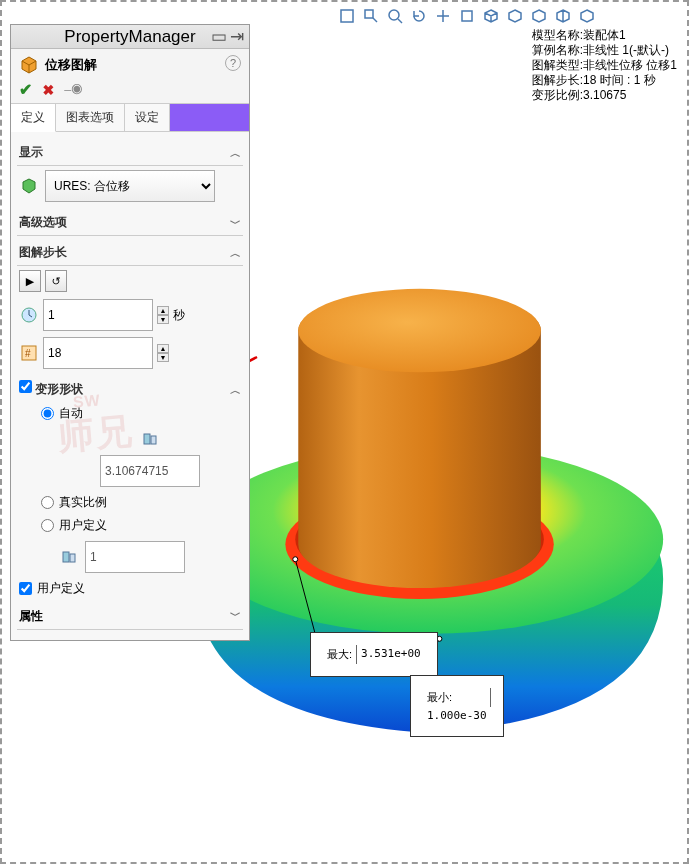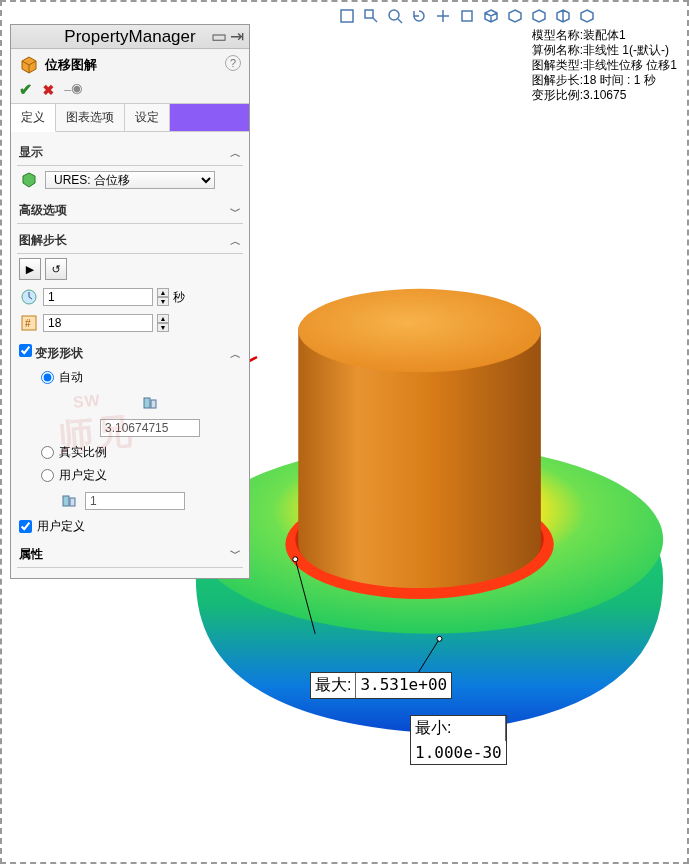--- a/index.html
+++ b/index.html
@@ -87,21 +87,21 @@
     display:flex; align-items:flex-end; justify-content:space-between;
     padding:4px 2px;
     font-size:12px; font-weight:bold;
     border-bottom:1px solid #ccc;
     color:#333;
   }
   .caret { color:#777; font-size:11px; }
   .row { display:flex; align-items:center; gap:6px; padding:4px 2px; }
   .ico { width:20px; height:20px; display:flex; align-items:center; justify-content:center; }
   select, input[type=text] {
-    font-size:12px; height:18px; border:1px solid #aaa; background:#fff;
+    font-size:12px; height:32px; border:1px solid #aaa; background:#fff;
     padding:0 4px;
   }
   select { width:170px; background:linear-gradient(#fff,#eee); }
   .play-row { display:flex; gap:4px; padding:4px 2px; }
   .play-btn {
     width:22px; height:22px; border:1px solid #999; background:linear-gradient(#fff,#e6e6e6);
     display:flex; align-items:center; justify-content:center; font-size:11px;
   }
   .spin {
     display:flex; align-items:center; gap:4px; padding:3px 2px;
@@ -121,24 +121,23 @@
     text-align:left;
   }
   
   .viewport {
     position:absolute; left:0; top:0; width:100%; height:100%;
     z-index:1;
   }
   .labelbox {
     position:absolute;
     background:#fff; border:1px solid #333;
-    font-size:16px; padding:0;
+    font-size:11px; padding:12px;
     display:flex;
     z-index:3;
-    margin-top:40px;
   }
   .labelbox .lname { padding:2px 4px; border-right:1px solid #666; }
   .labelbox .lval { padding:2px 4px; font-family:Consolas,monospace; }
   .arrow-annot {
     position:absolute; z-index:8;
   }
   
   .watermark {
     position:absolute; left:55px; top:390px;
     font-size:36px; color:rgba(200,60,60,0.12);

